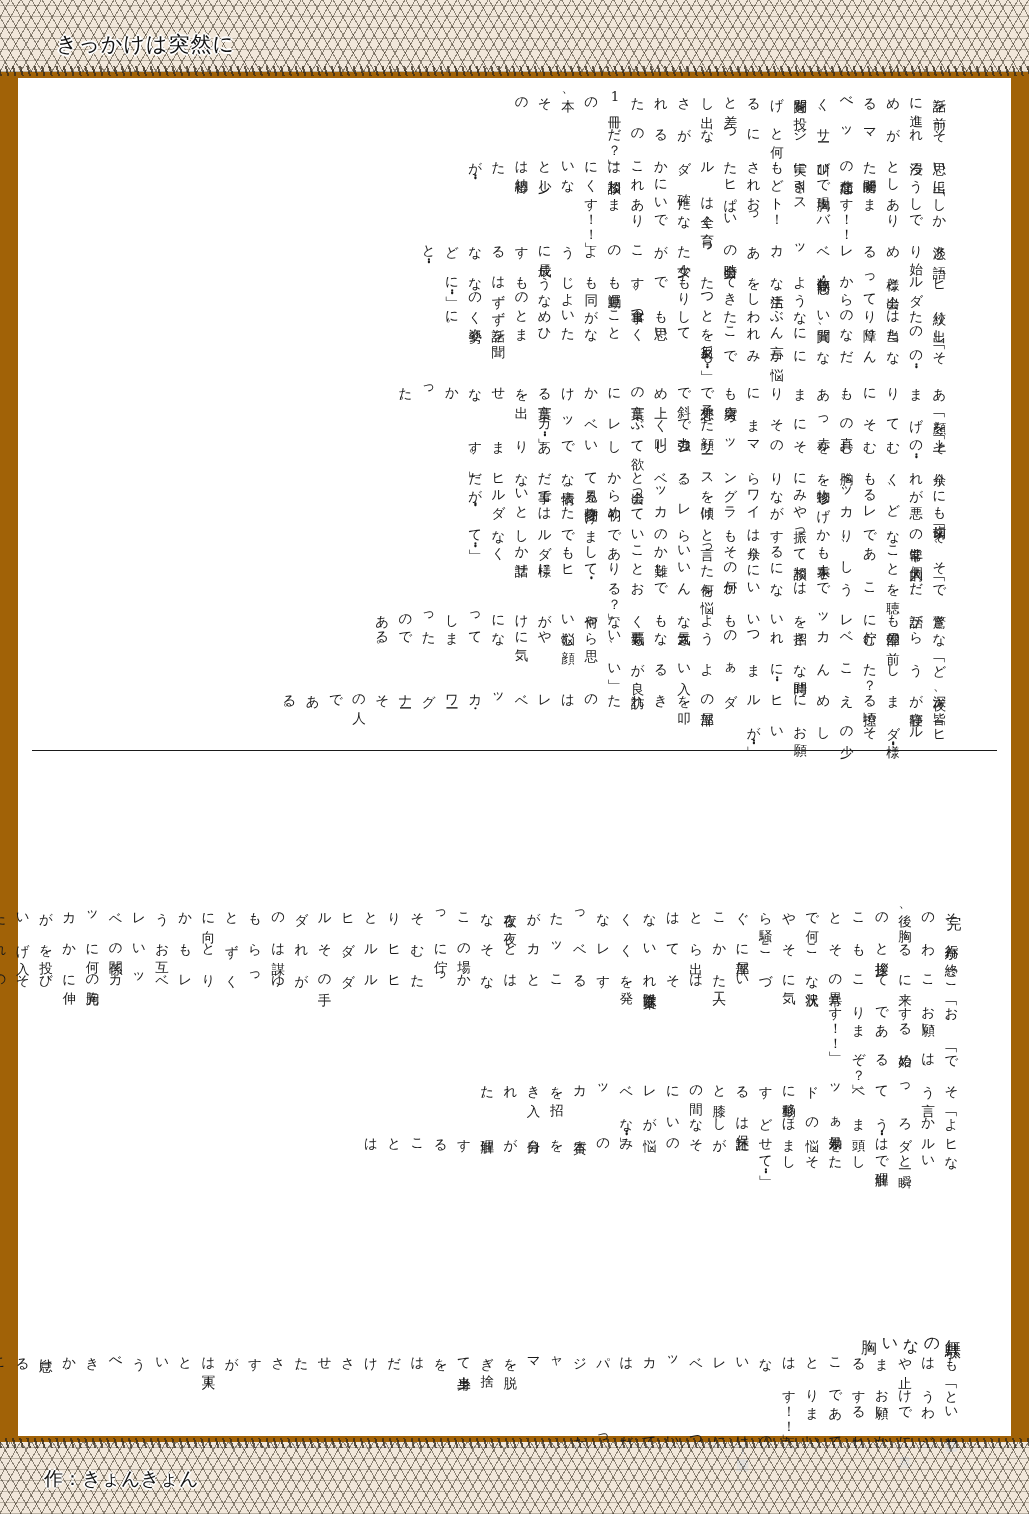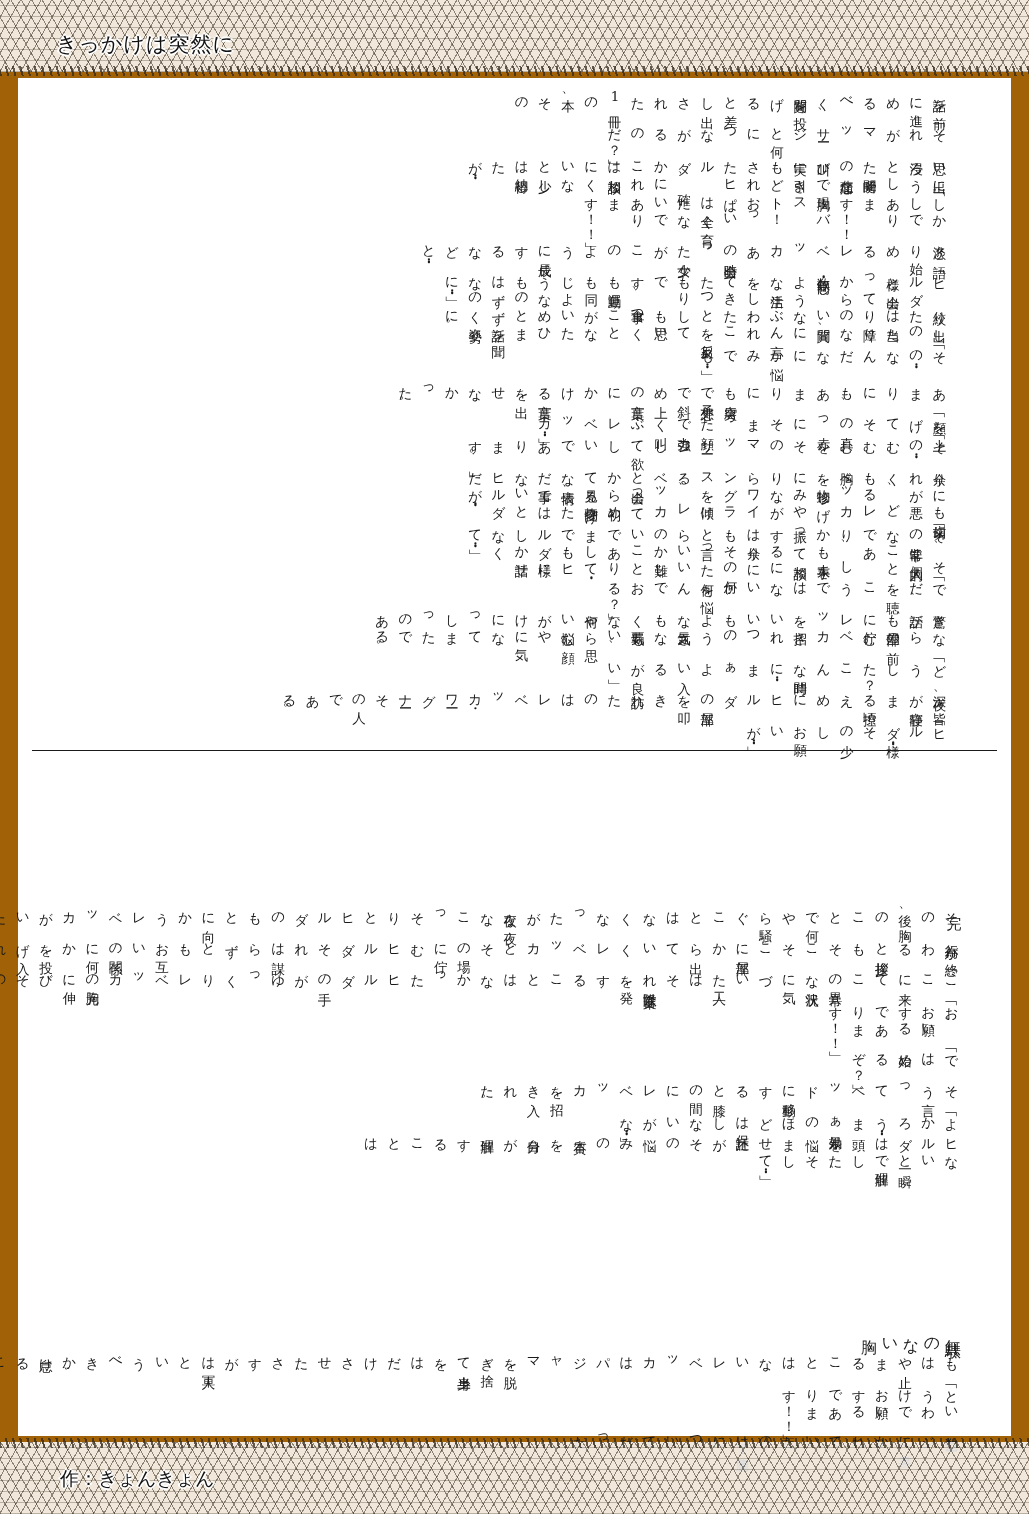--- a/index.html
+++ b/index.html
@@ -55,21 +55,21 @@
     font-family: "DejaVu Sans", sans-serif;
     text-shadow:
       1px 0 0 #fff, -1px 0 0 #fff, 0 1px 0 #fff, 0 -1px 0 #fff,
       2px 0 0 #fff, -2px 0 0 #fff, 0 2px 0 #fff, 0 -2px 0 #fff;
   }
 
   
   .footer-credit {
     position: absolute;
     bottom: 22px;
-    left: 60px;
+    left: 44px;
     font-size: 19px;
     font-family: "DejaVu Sans", sans-serif;
     color: #111;
     text-shadow:
       1px 0 0 #fff, -1px 0 0 #fff, 0 1px 0 #fff, 0 -1px 0 #fff,
       2px 0 0 #fff, -2px 0 0 #fff, 0 2px 0 #fff, 0 -2px 0 #fff;
   }
 
   
   .body-area {

